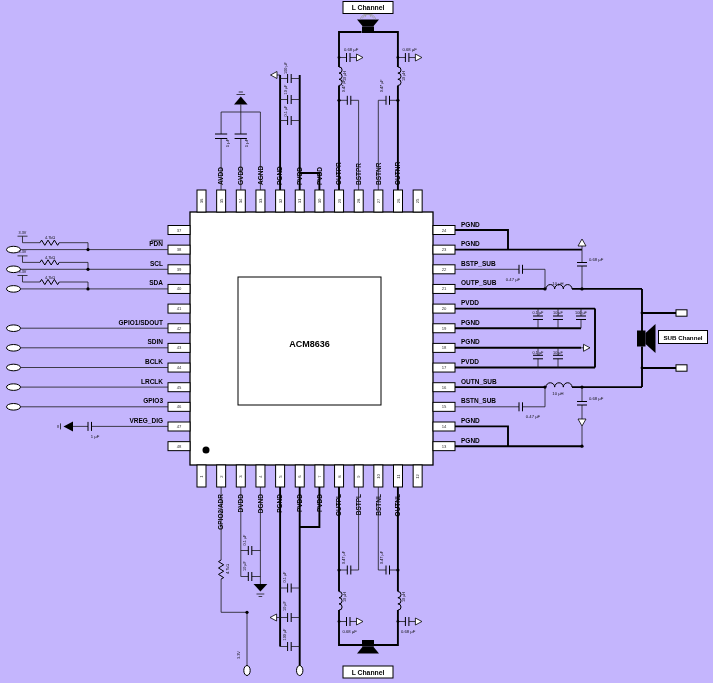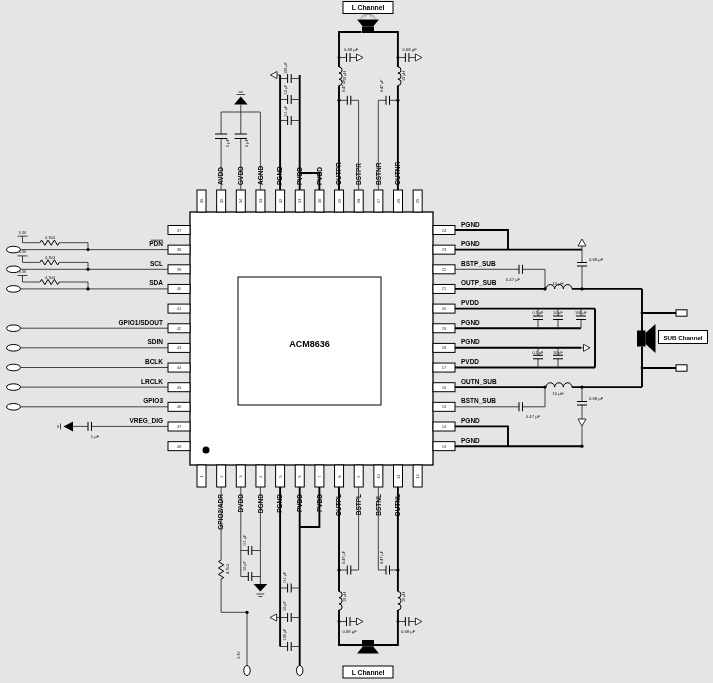--- a/index.html
+++ b/index.html
@@ -1,16 +1,16 @@
 <!DOCTYPE html>
 <html><head>
 <meta charset="utf-8">
 <style>
   html,body{margin:0;padding:0;background:#fff;}
-  #stage{position:relative;width:713px;height:683px;background:#e5e5e5;overflow:hidden;
+  #stage{position:relative;width:713px;height:683px;background:#c4b5fd;overflow:hidden;
          font-family:"Liberation Sans",sans-serif;}
   svg{display:block;}
   .thin{stroke:#1a1a1a;stroke-width:.8;fill:none;}
   .thick{stroke:#000;stroke-width:1.9;fill:none;}
   .sym{stroke:#000;stroke-width:1;fill:none;}
   .box{fill:#fff;stroke:#000;stroke-width:1;}
   .pinbox{fill:#fff;stroke:#000;stroke-width:1;}
   .fillb{fill:#000;stroke:none;}
   .otri{fill:#fff;stroke:#000;stroke-width:.8;}
   .dot{fill:#000;stroke:none;}

